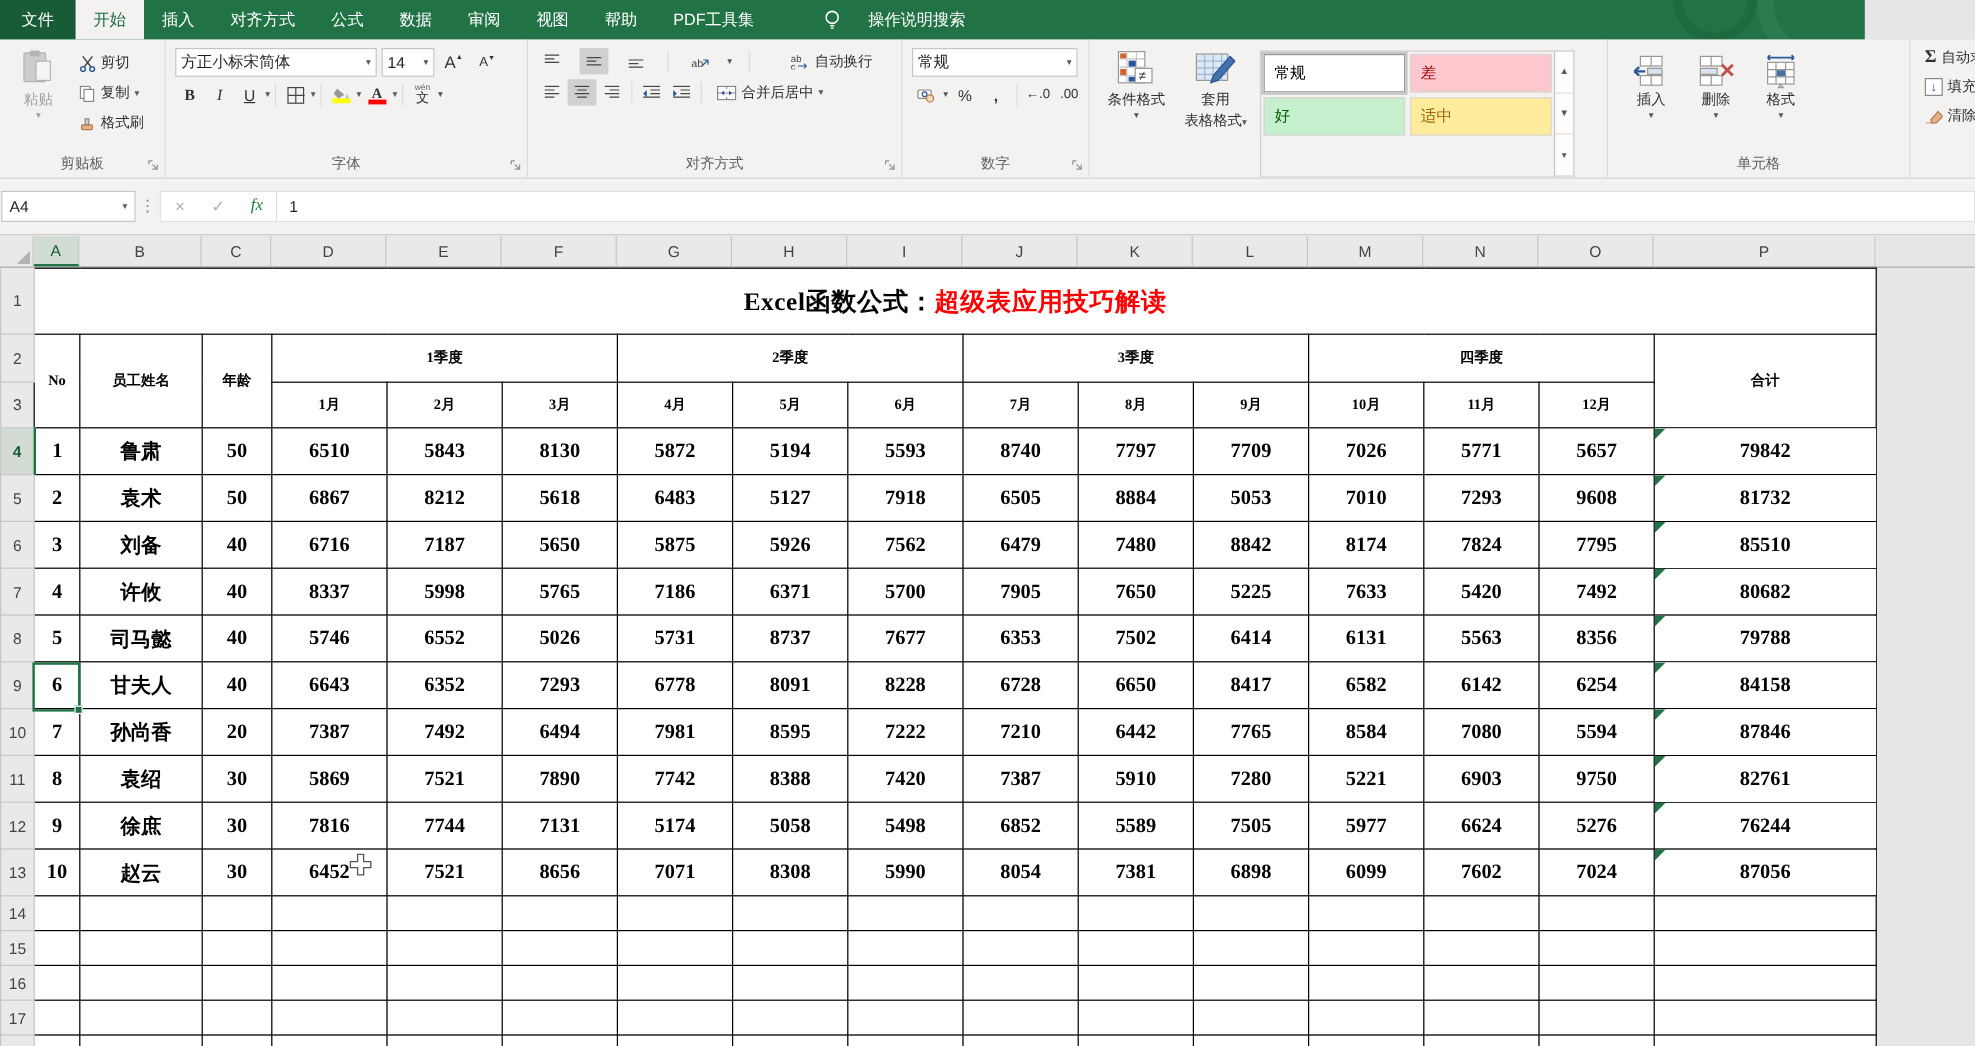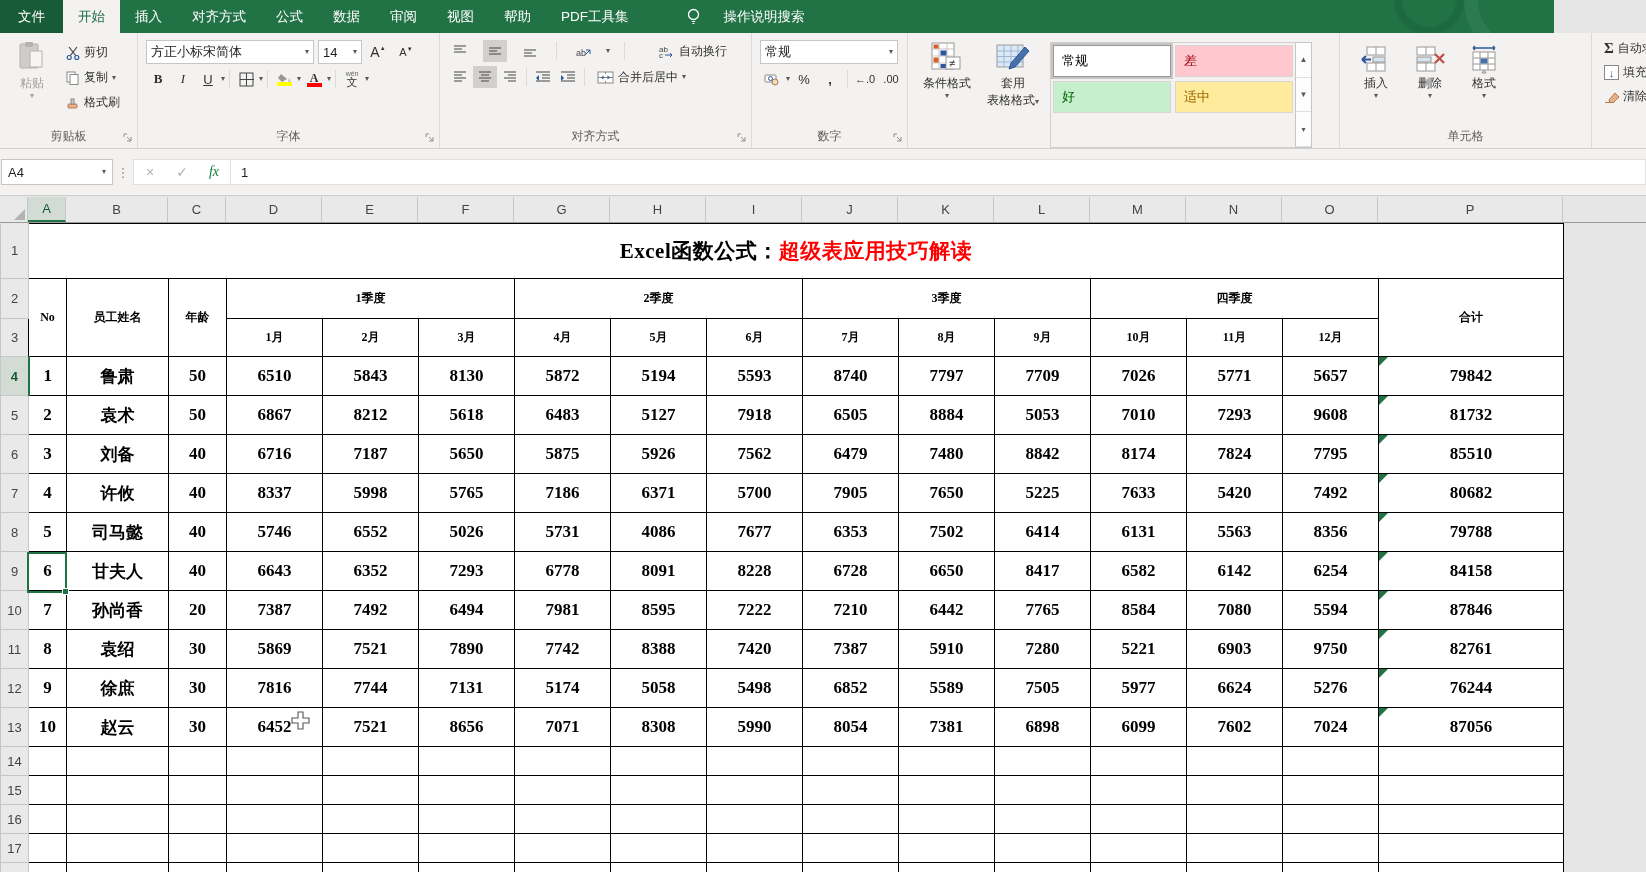--- a/index.html
+++ b/index.html
@@ -619,21 +619,21 @@
         </tr>
         <tr class="dr">
           <th class="rh">8</th>
           <td class="dc">5</td>
           <td class="dc">司马懿</td>
           <td class="dc">40</td>
           <td class="dc">5746</td>
           <td class="dc">6552</td>
           <td class="dc">5026</td>
           <td class="dc">5731</td>
-          <td class="dc">4086</td>
+          <td class="dc">8737</td>
           <td class="dc">7677</td>
           <td class="dc">6353</td>
           <td class="dc">7502</td>
           <td class="dc">6414</td>
           <td class="dc">6131</td>
           <td class="dc">5563</td>
           <td class="dc">8356</td>
           <td class="total"><span class="tri"></span>79788</td>
         </tr>
         <tr class="dr">

